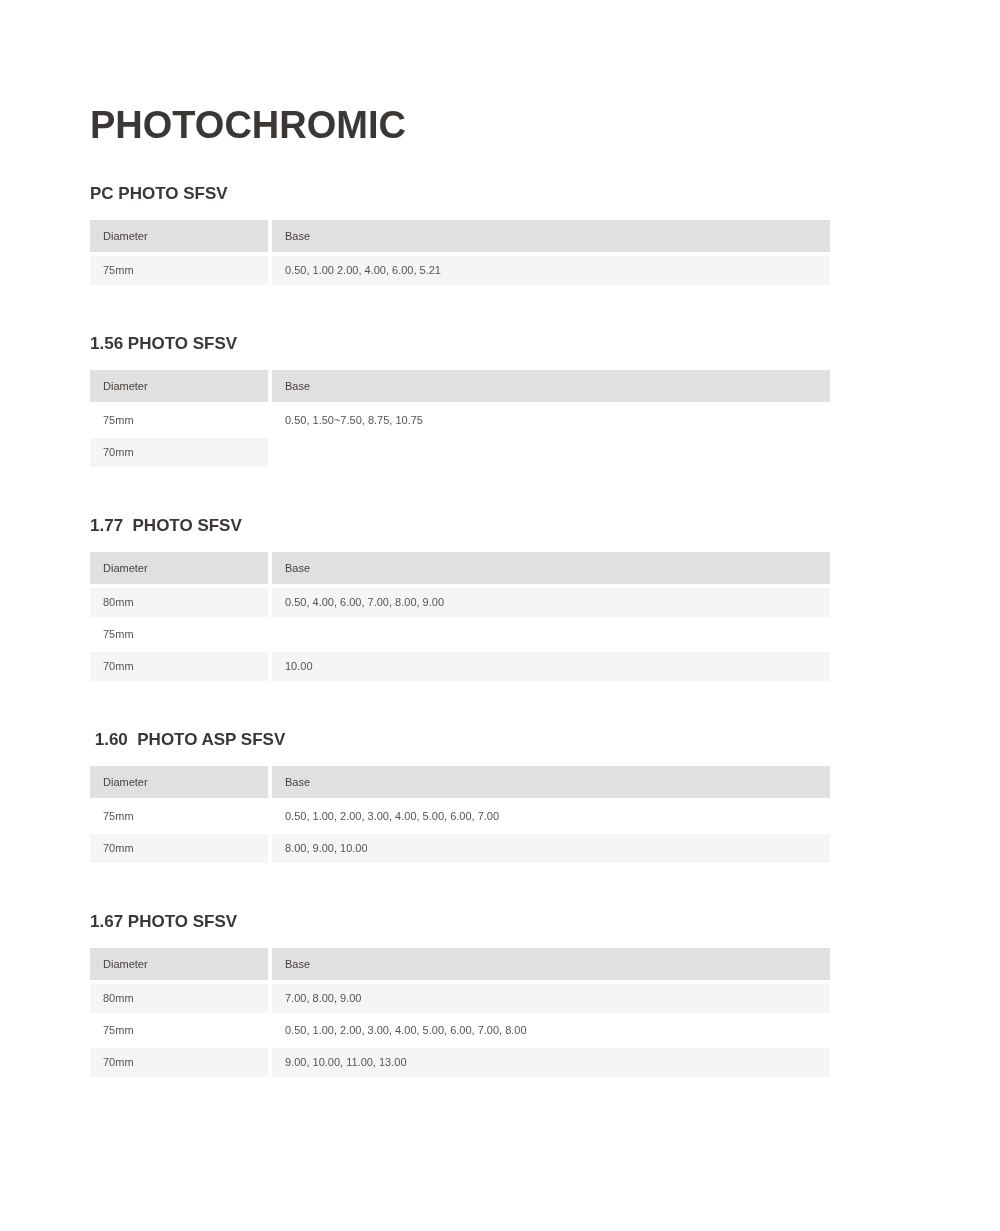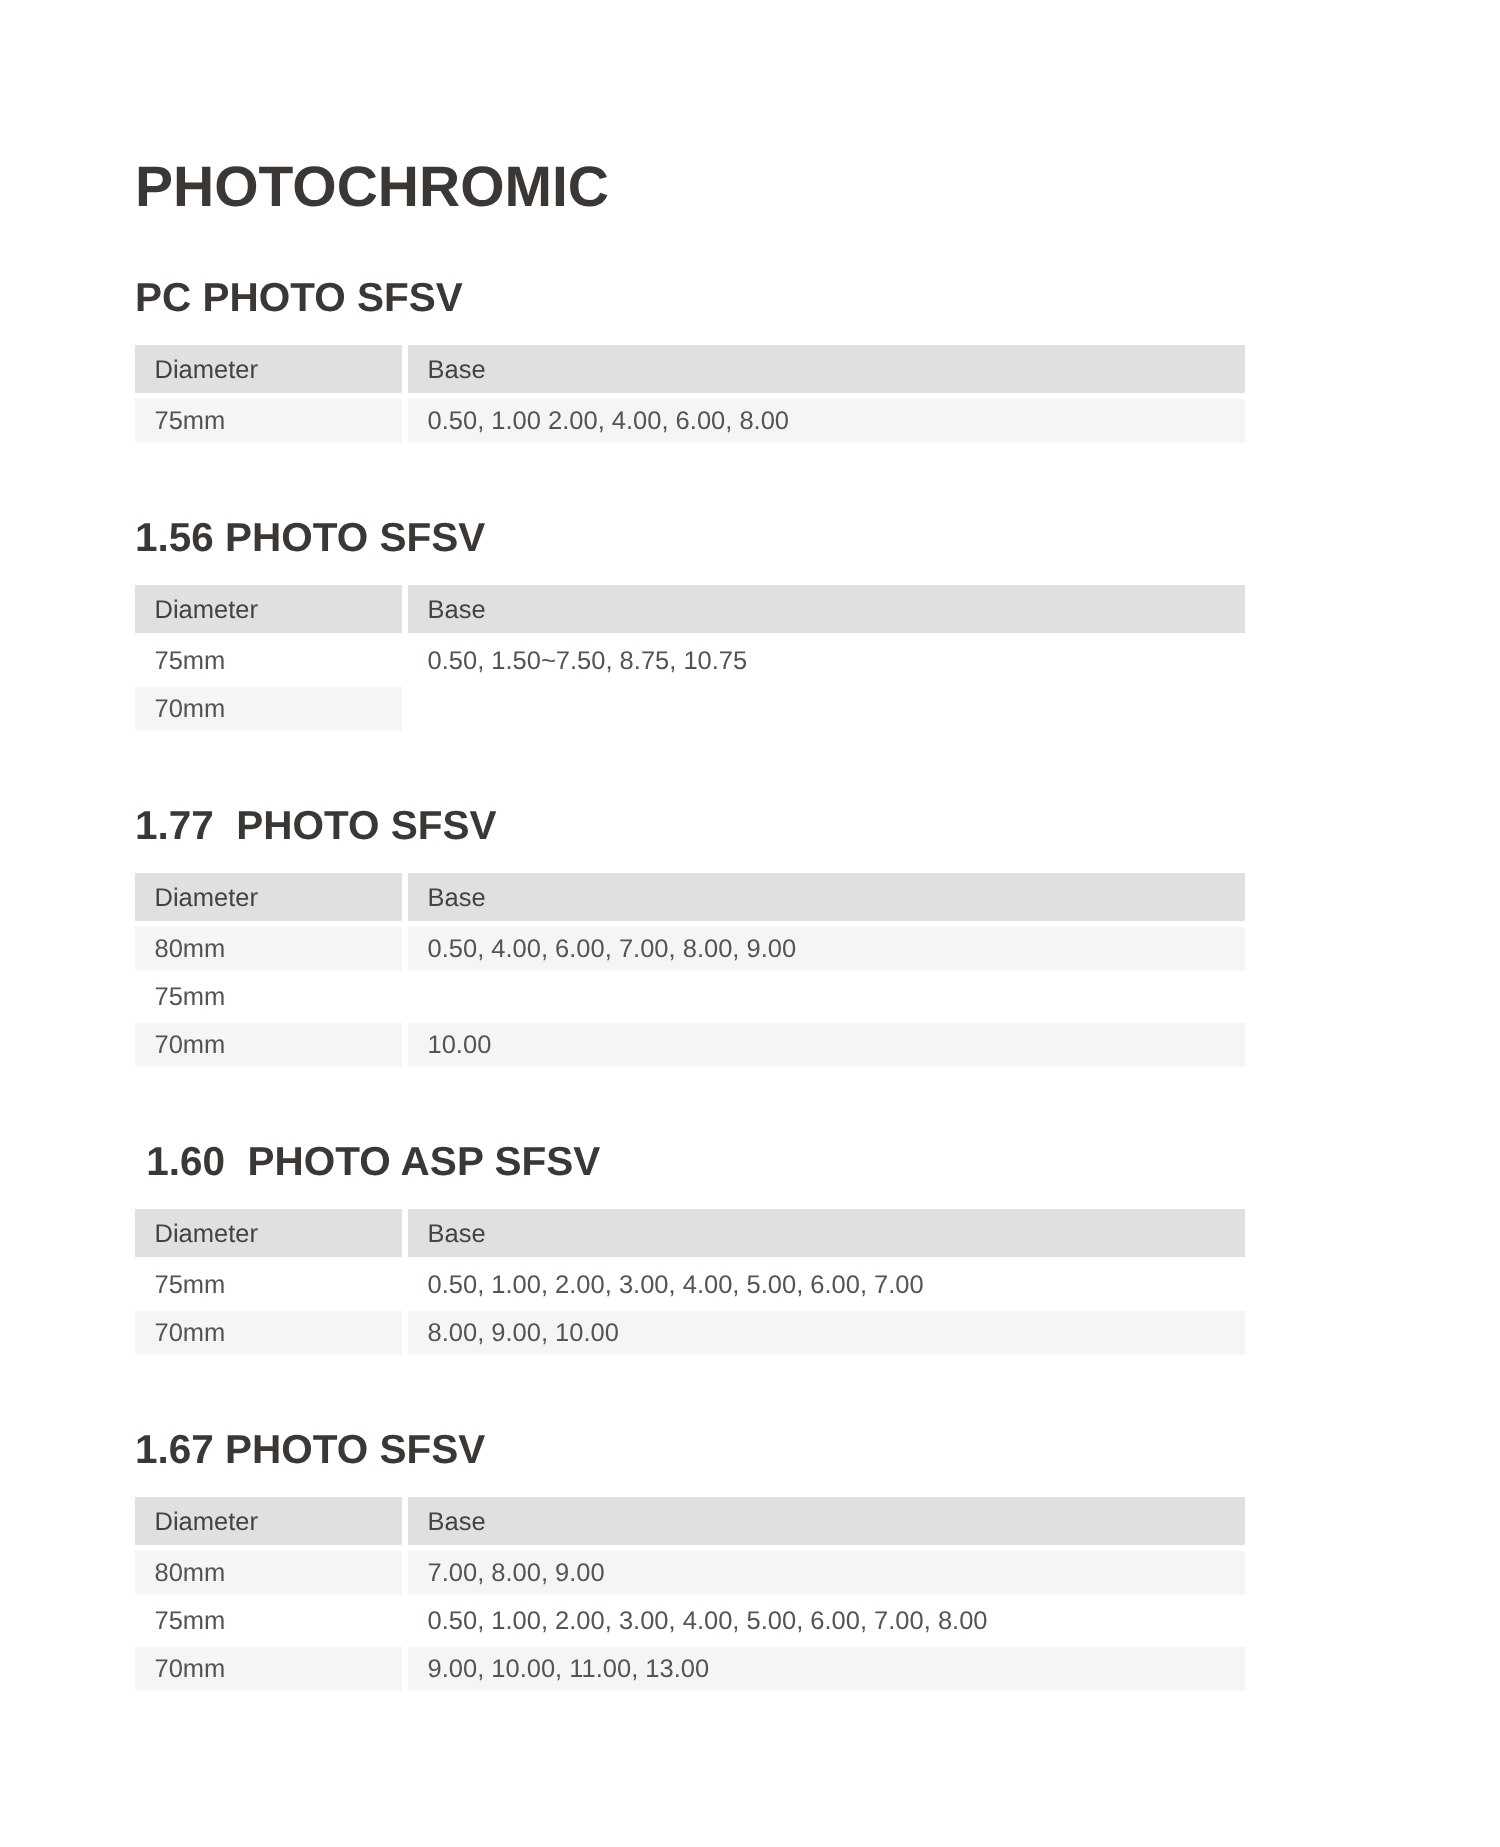--- a/index.html
+++ b/index.html
@@ -26,21 +26,21 @@
   }
   h1.page-title {
     font-size: 38px;
     font-weight: bold;
     line-height: 1;
     color: var(--heading-text);
     margin: 17px 0 41px 0;
     white-space: pre-wrap;
   }
   h2.section-heading {
-    font-size: 27px;
+    font-size: 17px;
     font-weight: bold;
     line-height: 1;
     color: var(--heading-text);
     margin: 0 0 18px 0;
     white-space: pre-wrap;
   }
   .section + .section { margin-top: 50px; }
   .table { width: 740px; }
   .row {
     display: flex;
@@ -62,21 +62,21 @@
   .data-row:last-child { margin-bottom: 0; }
   .data-row .cell {
     background: var(--row-plain-bg);
     color: var(--body-text);
   }
   .data-row.shaded .cell { background: var(--row-shaded-bg); }
   .cell {
     display: flex;
     align-items: center;
     padding: 0 12px 0 13px;
-    font-size: 17px;
+    font-size: 11px;
     line-height: 1;
     white-space: nowrap;
     overflow: hidden;
   }
   .cell.diameter { width: 178px; flex: none; }
   .cell.base { flex: 1; }
 </style>
 </head>
 <body>
 
@@ -85,21 +85,21 @@
   <div id="sections">
   <section class="section">
     <h2 class="section-heading">PC PHOTO SFSV</h2>
     <div class="table">
       <div class="row header-row">
         <div class="cell diameter">Diameter</div>
         <div class="cell base">Base</div>
       </div>
     <div class="row data-row shaded">
             <div class="cell diameter">75mm</div>
-            <div class="cell base">0.50, 1.00 2.00, 4.00, 6.00, 8.00</div>
+            <div class="cell base">0.50, 1.00 2.00, 4.00, 6.00, 5.21</div>
           </div>
         </div>
   </section>
 
   <section class="section">
     <h2 class="section-heading">1.56 PHOTO SFSV</h2>
     <div class="table">
       <div class="row header-row">
         <div class="cell diameter">Diameter</div>
         <div class="cell base">Base</div>

